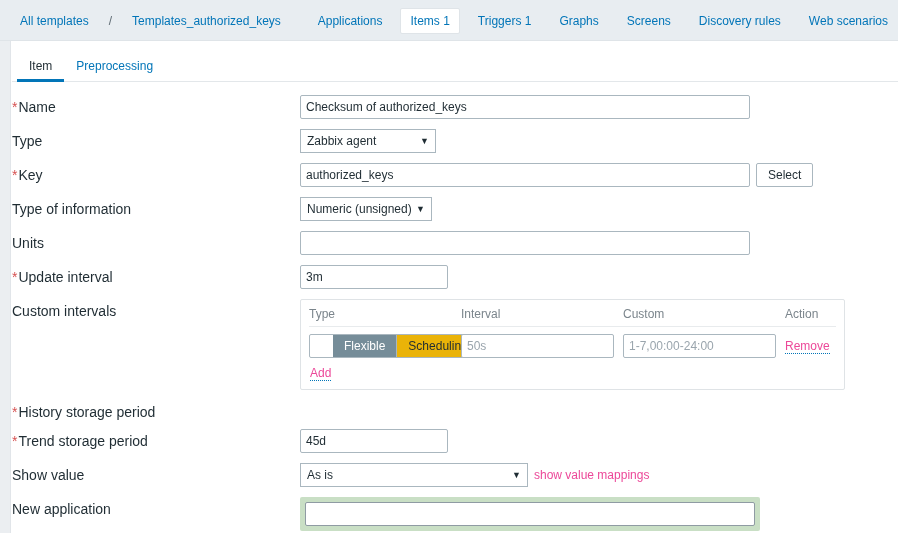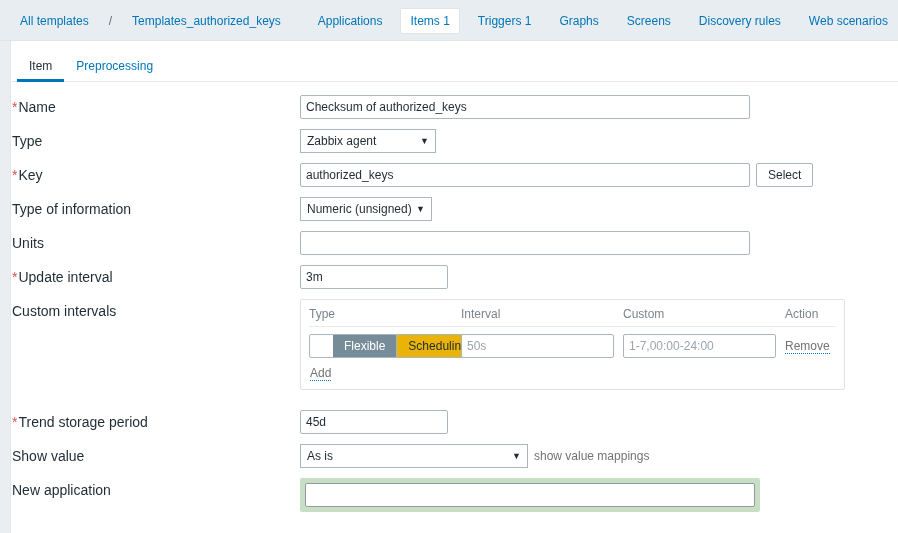--- a/index.html
+++ b/index.html
@@ -163,21 +163,21 @@
     padding: 0 11px;
     border: 1px solid #aab7bf;
     border-radius: 2px;
     background: #ffffff;
     color: #1f2c33;
     cursor: pointer;
     white-space: nowrap;
   }
 
   .lnk {
-    color: #737373;
+    color: #ec4899;
     font-size: 12px;
     cursor: pointer;
     text-decoration: none;
   }
   .lnk-dotted {
     border-bottom: 1px dotted #0275b8;
     line-height: 14px;
     display: inline-block;
   }
   .lnk-plain { line-height: 24px; }
@@ -360,20 +360,21 @@
 
             <div class="ci-add">
               <a class="lnk lnk-dotted">Add</a>
             </div>
 
           </div>
         </div>
       </div>
 
       <div class="row">
+        <div class="lbl"><span class="req">*</span><span>History storage period</span></div>
       </div>
 
       <div class="row">
         <div class="lbl"><span class="req">*</span><span>Trend storage period</span></div>
         <div class="fld">
           <input type="text" class="in-mid" value="45d" style="">
         </div>
       </div>
 
       <div class="row">

